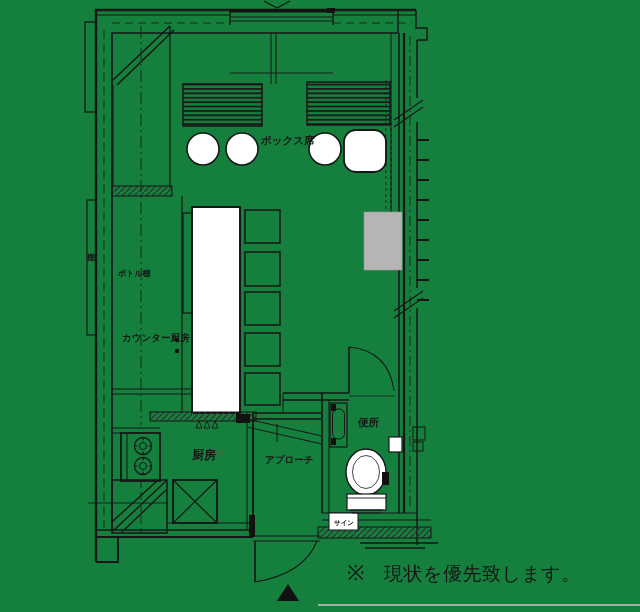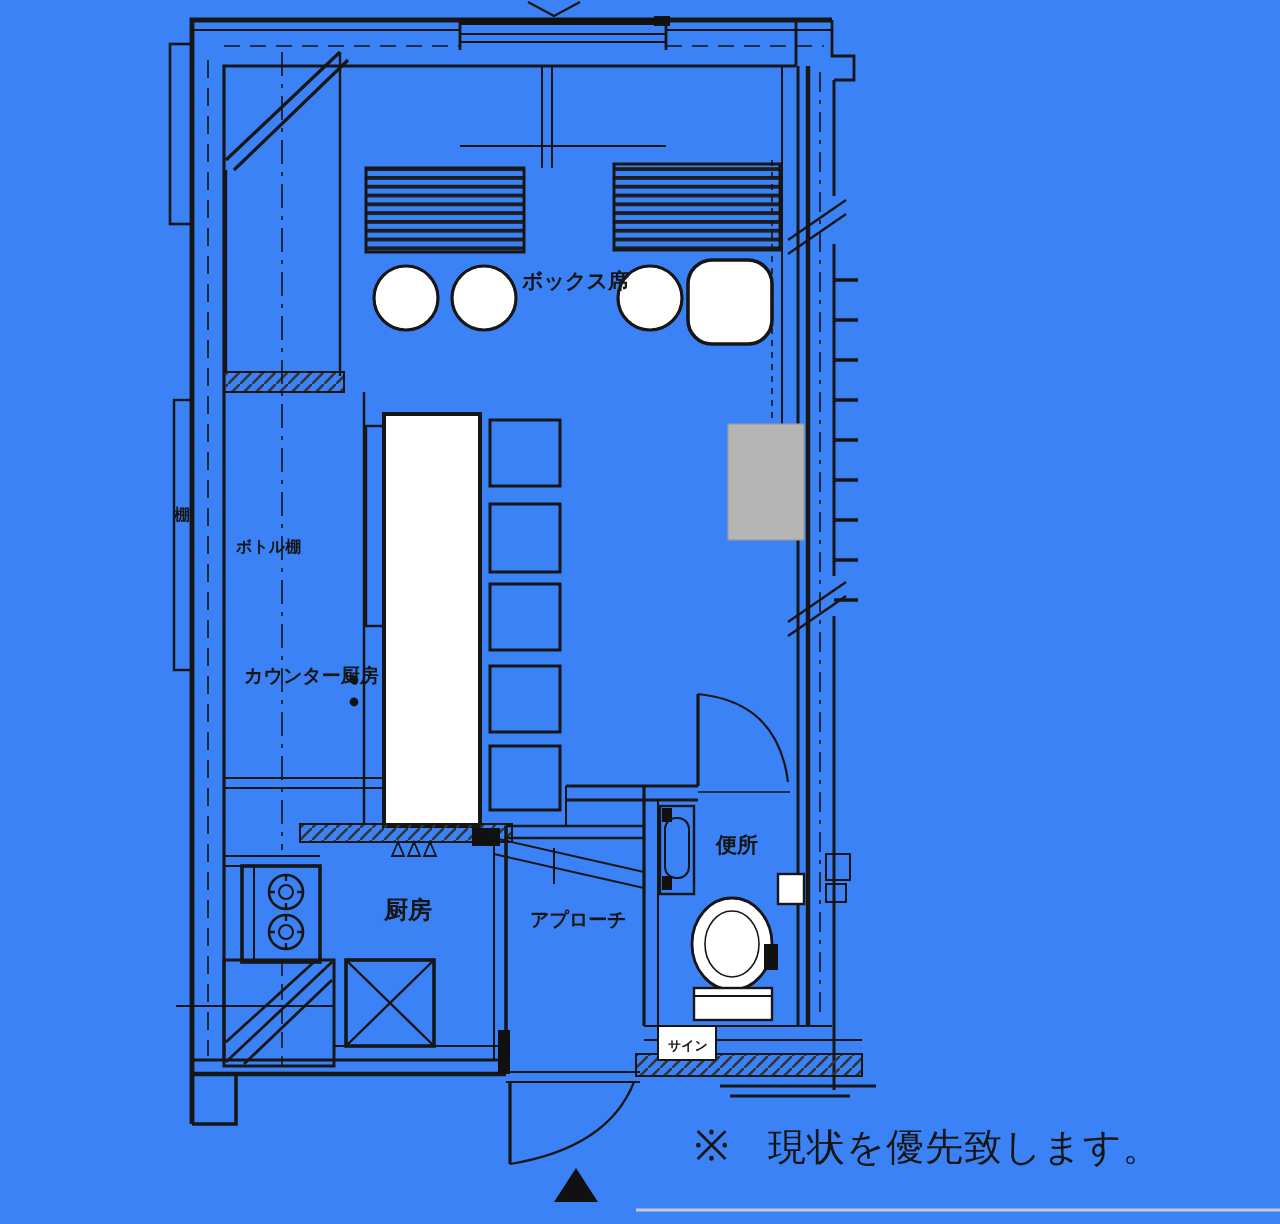--- a/index.html
+++ b/index.html
@@ -1,16 +1,16 @@
 <!DOCTYPE html>
 <html><head>
 <meta charset="utf-8">
 <style>
   html,body{margin:0;padding:0;background:#fff;}
-  .stage{position:relative;width:640px;height:612px;background:#3b82f6;overflow:hidden;
+  .stage{position:relative;width:640px;height:612px;background:#15803d;overflow:hidden;
          font-family:"DejaVu Sans",sans-serif;}
   svg{position:absolute;left:0;top:0;}
   svg text{fill:#161616;font-family:"DejaVu Sans",sans-serif;}
   text.plan-label{font-weight:bold;}
   text.note-text{font-family:"DejaVu Serif",serif;letter-spacing:0.5px;}
 </style>
 </head>
 <body>
 
 <div class="stage">

